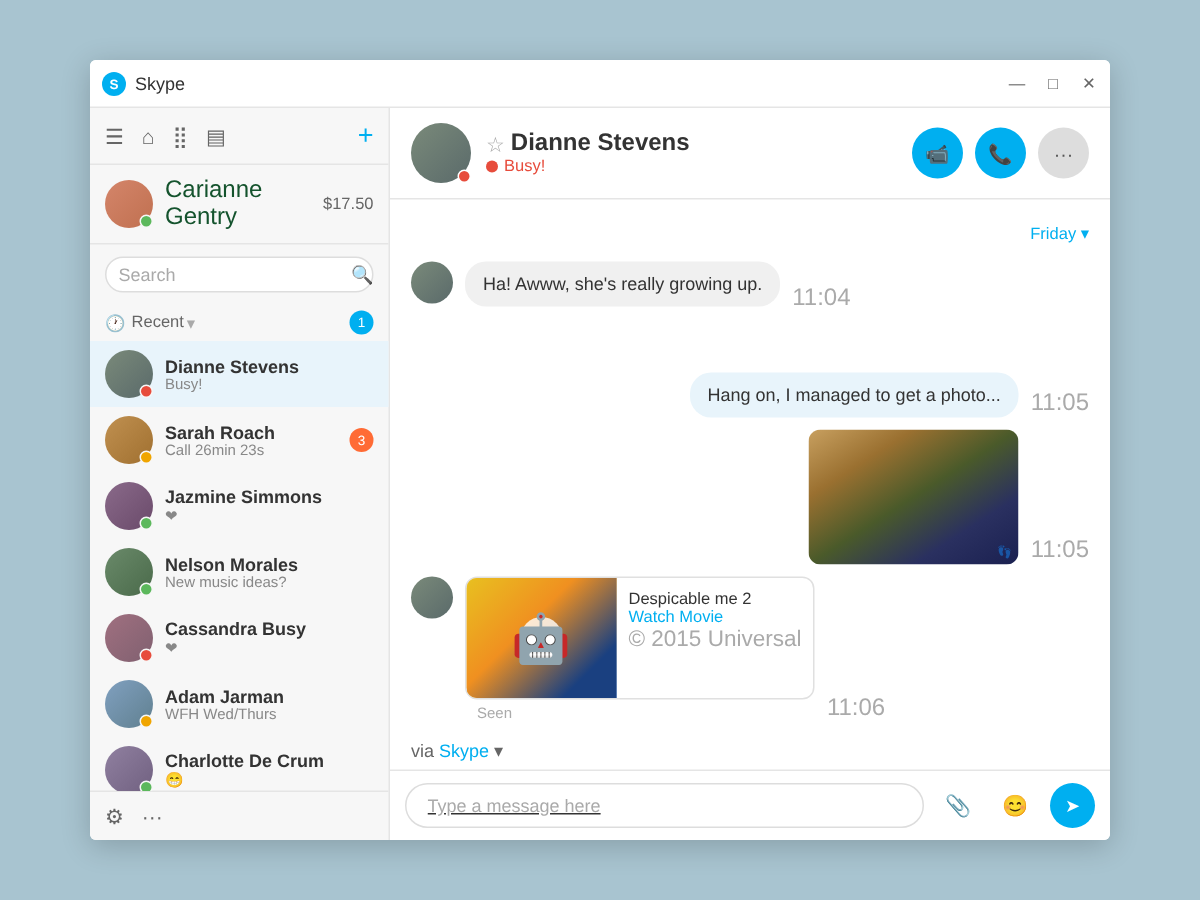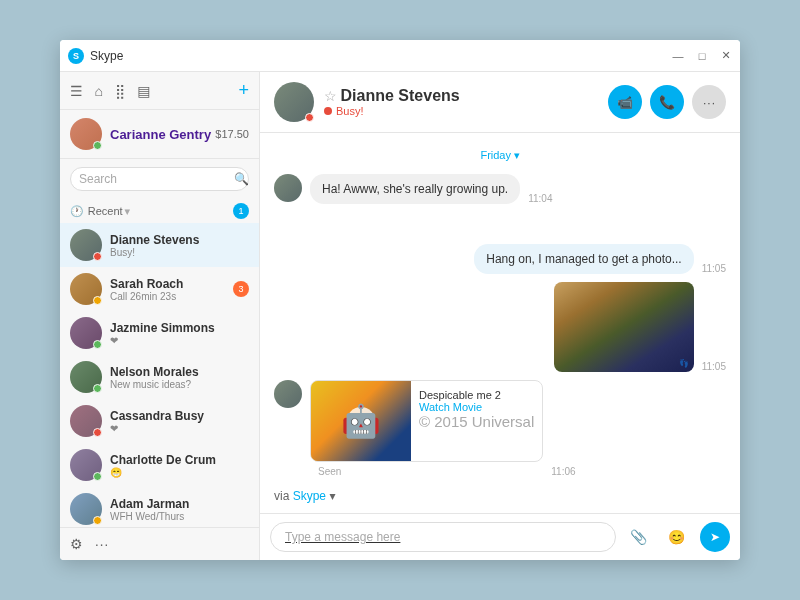--- a/index.html
+++ b/index.html
@@ -122,23 +122,23 @@
       border-radius: 50%;
       position: absolute;
       bottom: 0;
       right: 0;
       border: 1.5px solid #f7f7f7;
     }
     .status-online { background: #5cb85c; }
     .status-busy { background: #e74c3c; }
     .status-away { background: #f0a500; }
     .profile-name {
-      font-size: 13px;
-      font-weight: 700;
-      color: #4c1d95;
+      font-size: 16px;
+      font-weight: 400;
+      color: #14532d;
       margin-left: 8px;
       flex: 1;
     }
     .profile-amount {
       font-size: 11px;
       color: #666;
     }
     .search-box {
       display: flex;
       align-items: center;
@@ -295,21 +295,21 @@
     
     .messages-area {
       flex: 1;
       overflow-y: auto;
       padding: 12px 14px;
       display: flex;
       flex-direction: column;
       gap: 8px;
     }
     .date-divider {
-      text-align: center;
+      text-align: right;
       font-size: 11px;
       color: #00aff0;
       cursor: pointer;
       margin: 4px 0;
     }
     .message-row {
       display: flex;
       align-items: flex-start;
       gap: 8px;
     }
@@ -330,21 +330,21 @@
       font-size: 12px;
       color: #333;
       max-width: 280px;
     }
     .message-bubble.sent {
       background: #e8f4fb;
       color: #333;
       margin-top: 32px;
     }
     .msg-time {
-      font-size: 10px;
+      font-size: 16px;
       color: #aaa;
       align-self: flex-end;
       flex-shrink: 0;
       margin-top: 16px;
     }
     .photo-bubble {
       border-radius: 8px;
       overflow: hidden;
       width: 140px;
       height: 90px;
@@ -547,36 +547,36 @@
           <div class="avatar av-cassandra">
             <div class="status-dot status-busy"></div>
           </div>
           <div class="contact-info">
             <div class="contact-name">Cassandra Busy</div>
             <div class="contact-status">❤</div>
           </div>
         </div>
 
         <div class="contact-item">
+          <div class="avatar av-adam">
+            <div class="status-dot status-away"></div>
+          </div>
+          <div class="contact-info">
+            <div class="contact-name">Adam Jarman</div>
+            <div class="contact-status">WFH Wed/Thurs</div>
+          </div>
+        </div>
+
+        <div class="contact-item">
           <div class="avatar av-charlotte">
             <div class="status-dot status-online"></div>
           </div>
           <div class="contact-info">
             <div class="contact-name">Charlotte De Crum</div>
             <div class="contact-status">😁</div>
-          </div>
-        </div>
-
-        <div class="contact-item">
-          <div class="avatar av-adam">
-            <div class="status-dot status-away"></div>
-          </div>
-          <div class="contact-info">
-            <div class="contact-name">Adam Jarman</div>
-            <div class="contact-status">WFH Wed/Thurs</div>
           </div>
         </div>
 
       </div>
 
       <div class="sidebar-footer">
         <span class="sidebar-icon">⚙</span>
         <span class="sidebar-icon" style="margin-left:12px">···</span>
       </div>
     </div>

